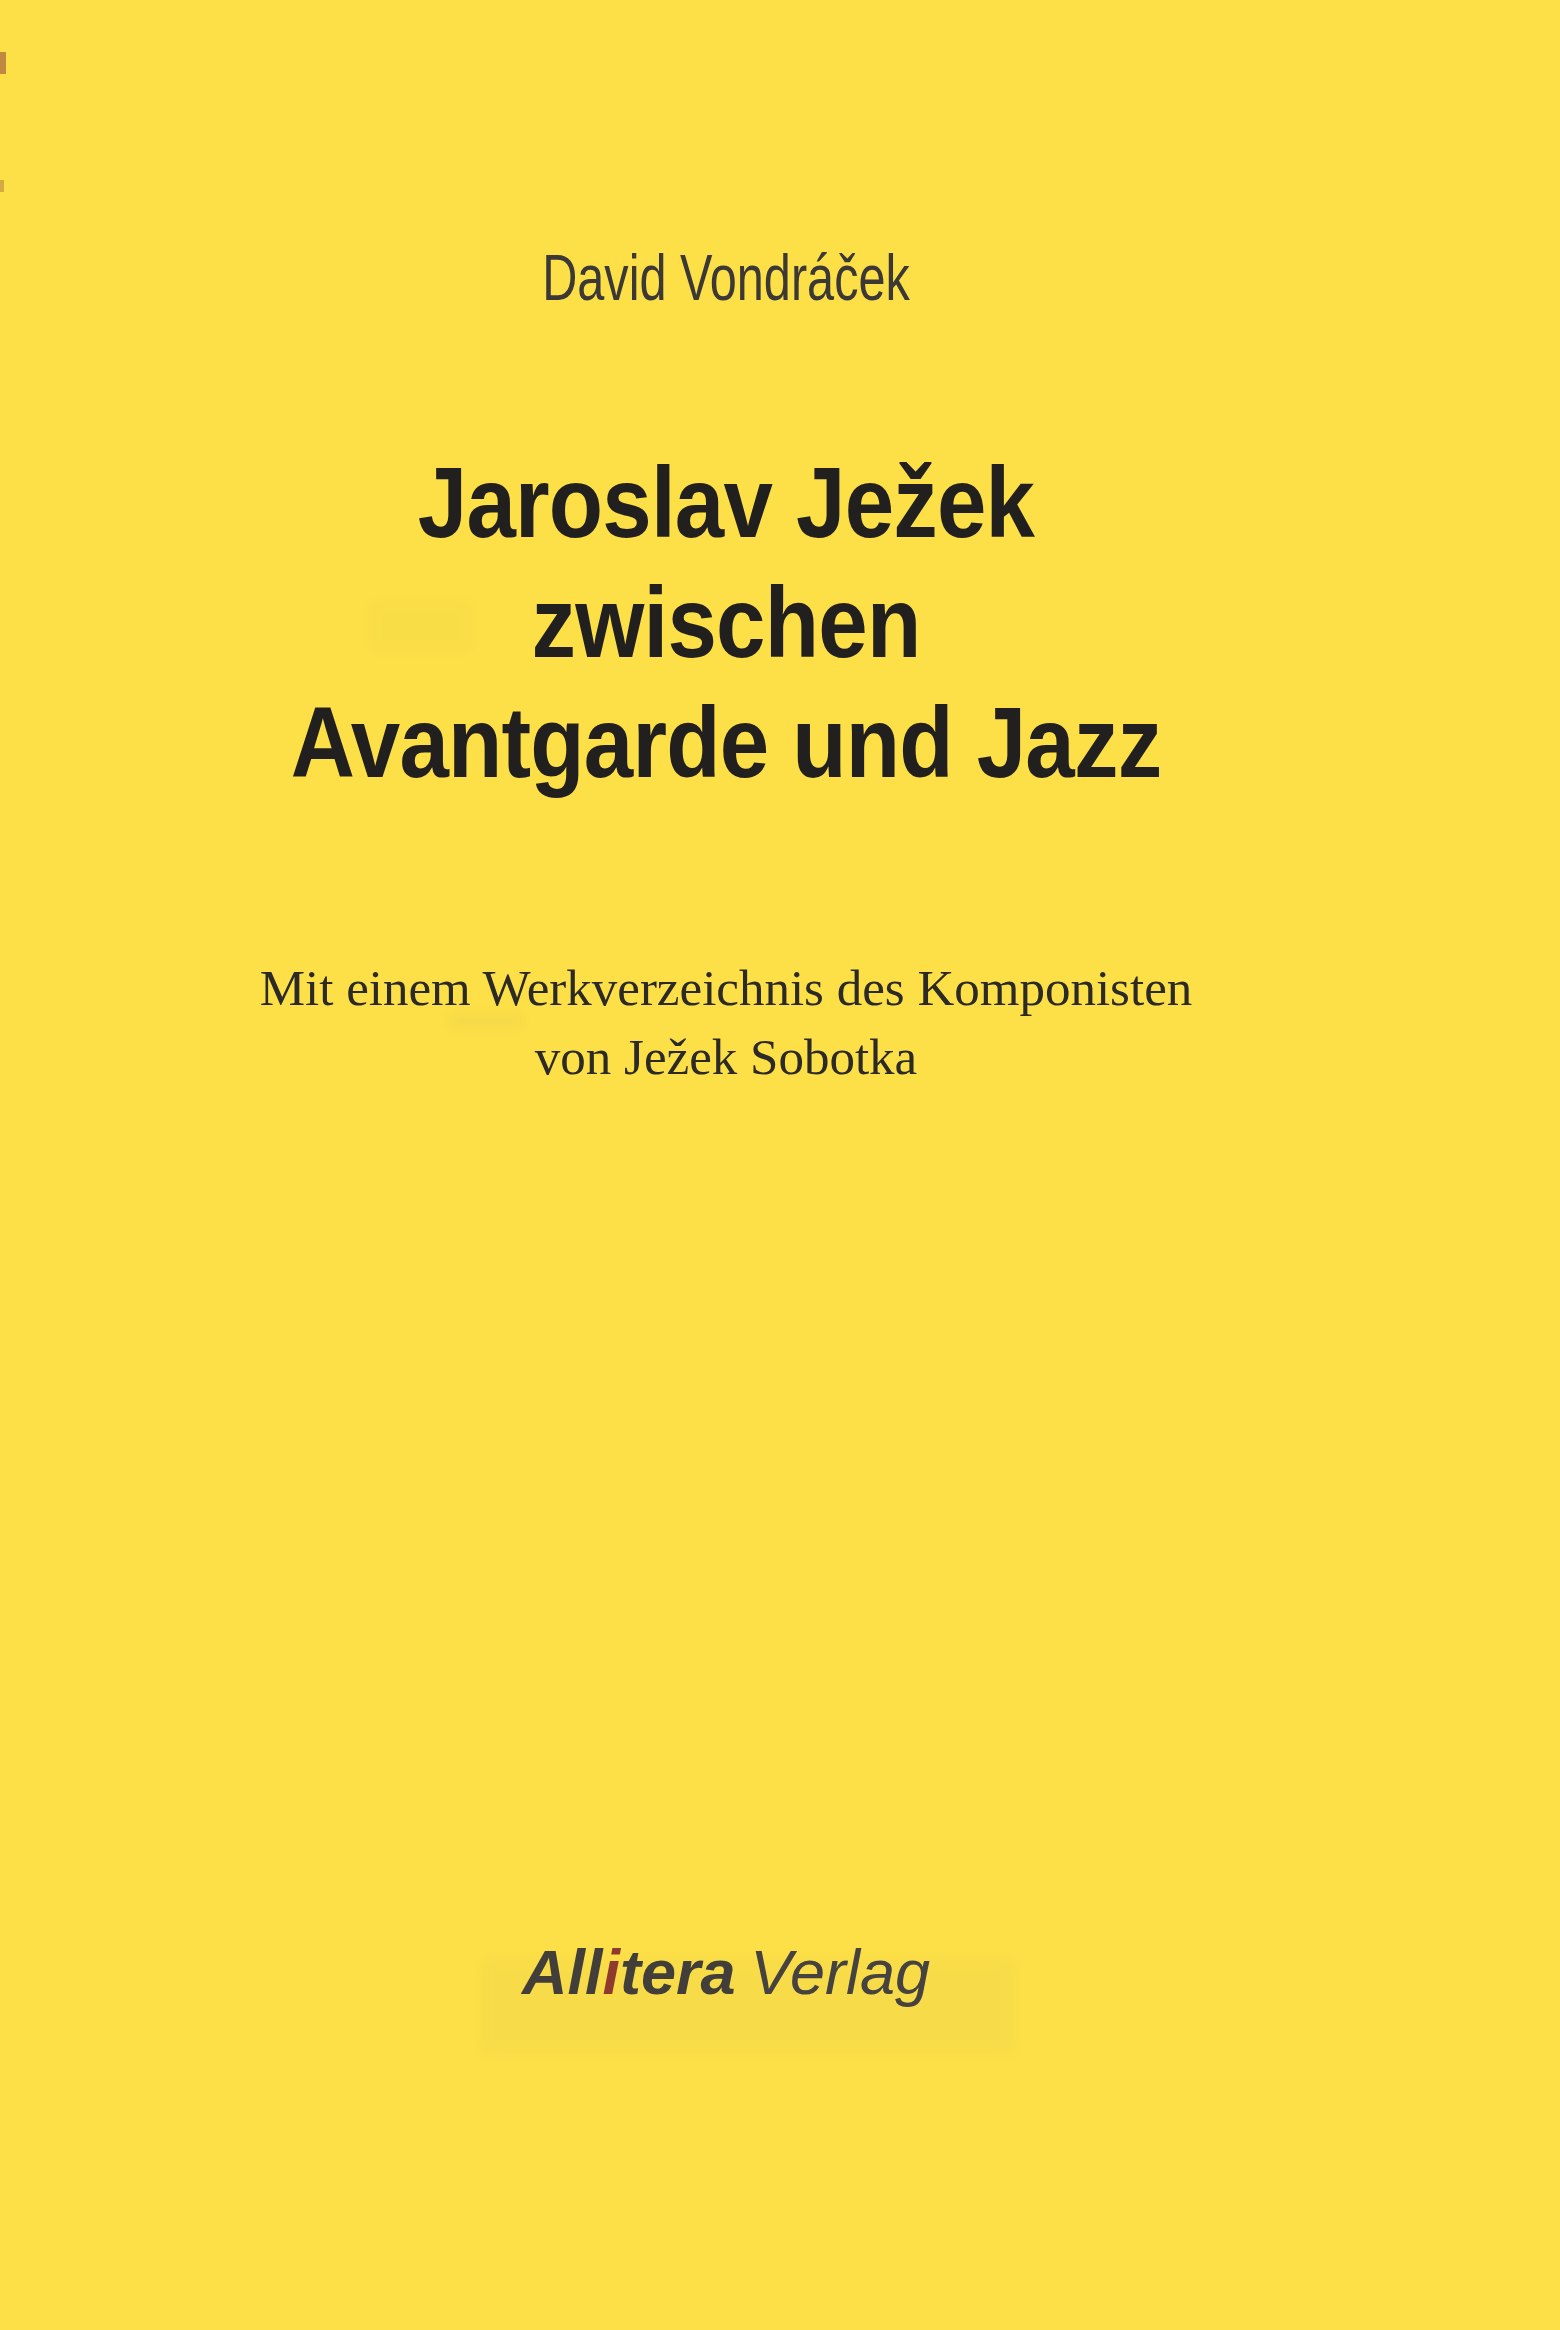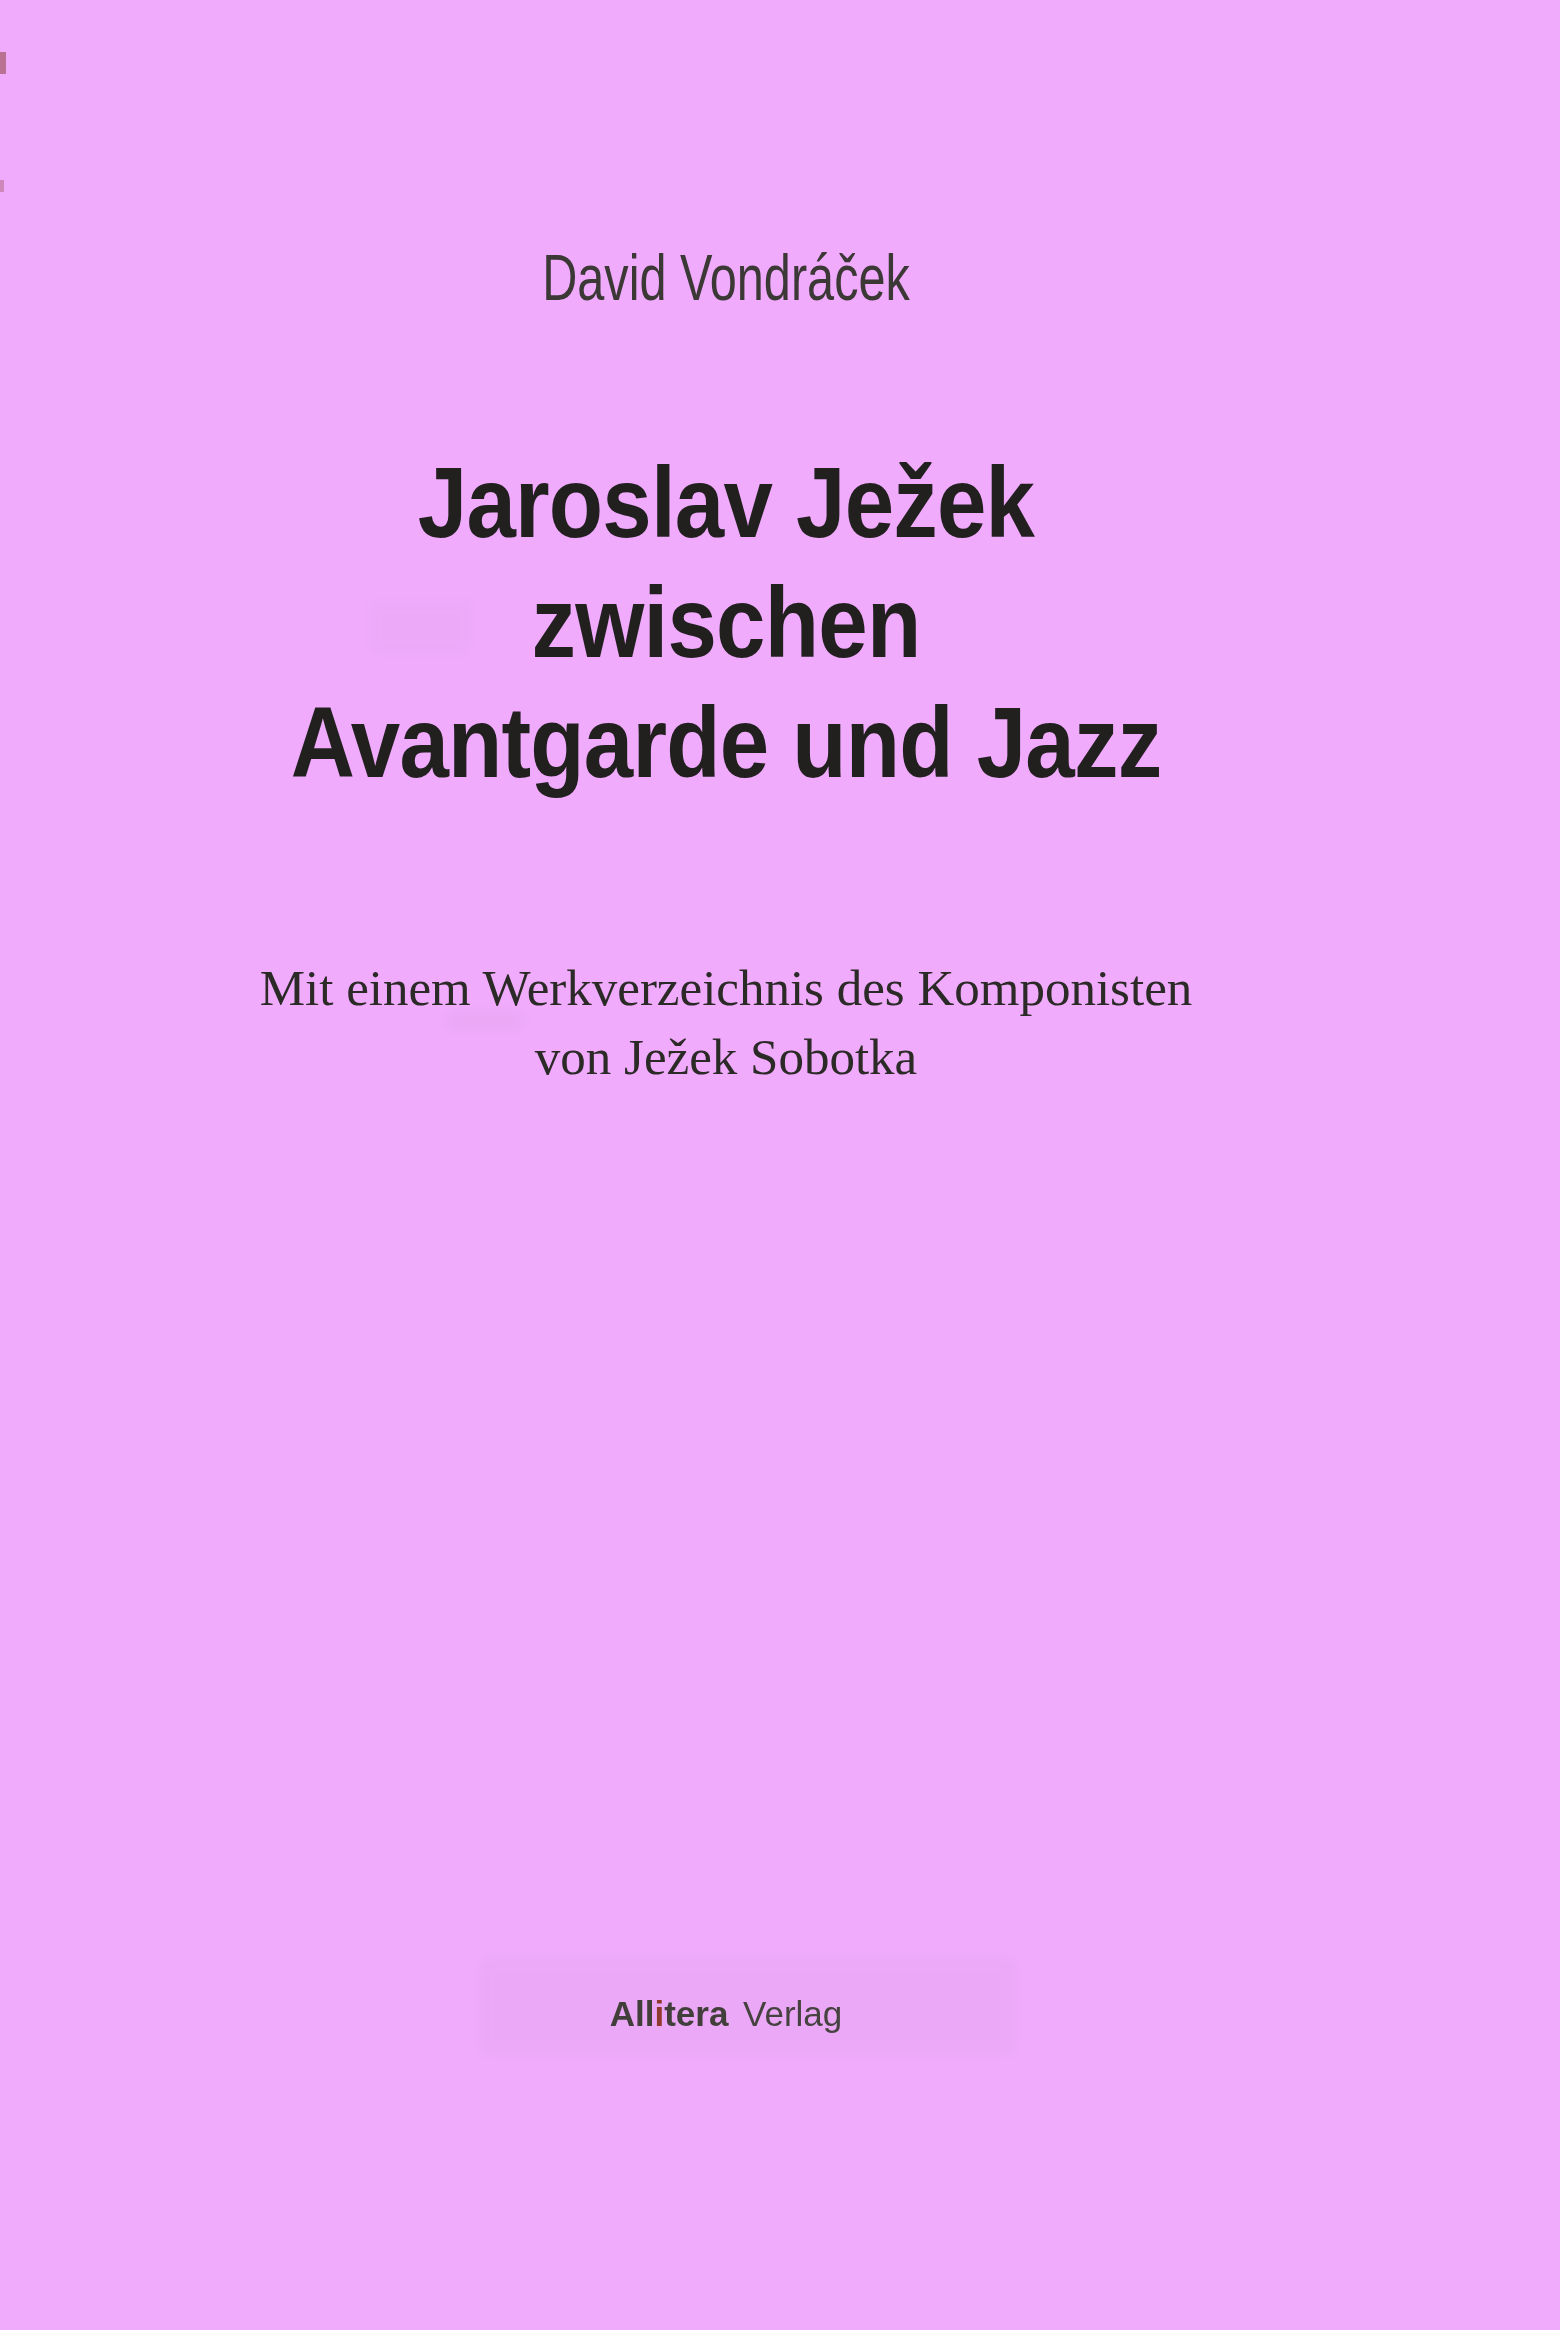--- a/index.html
+++ b/index.html
@@ -4,21 +4,21 @@
 <style>
   html, body {
     margin: 0;
     padding: 0;
     background: #e8e8e6;
   }
   .page {
     position: relative;
     width: 1560px;
     height: 2330px;
-    background: #f0abfc;
+    background: #fde047;
     overflow: hidden;
     font-family: "Liberation Sans", sans-serif;
   }
   
   .ghost {
     position: absolute;
     background: #6a6a66;
     opacity: 0.035;
     filter: blur(5.2px);
     border-radius: 6.9px;
@@ -59,24 +59,25 @@
   }
   .subtitle {
     top: 954px;
     font-family: "Liberation Serif", serif;
     font-size: 51px;
     line-height: 69px;
     font-weight: 400;
     color: #2c2a27;
   }
   .publisher {
-    top: 1987px;
-    font-size: 35px;
+    top: 1946px;
+    font-size: 63px;
     line-height: 53px;
     color: #454240;
+    font-style: italic;
   }
   .pub-bold {
     font-weight: 700;
     color: #423f3b;
   }
   .pub-bold .accent-i {
     color: #8f3a2f;
   }
   .pub-regular {
     font-weight: 400;

